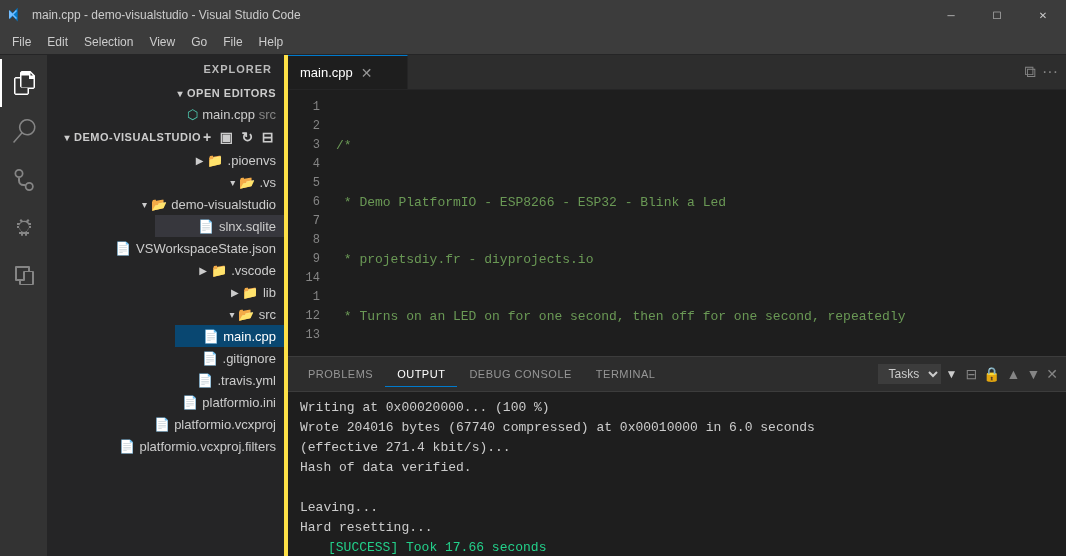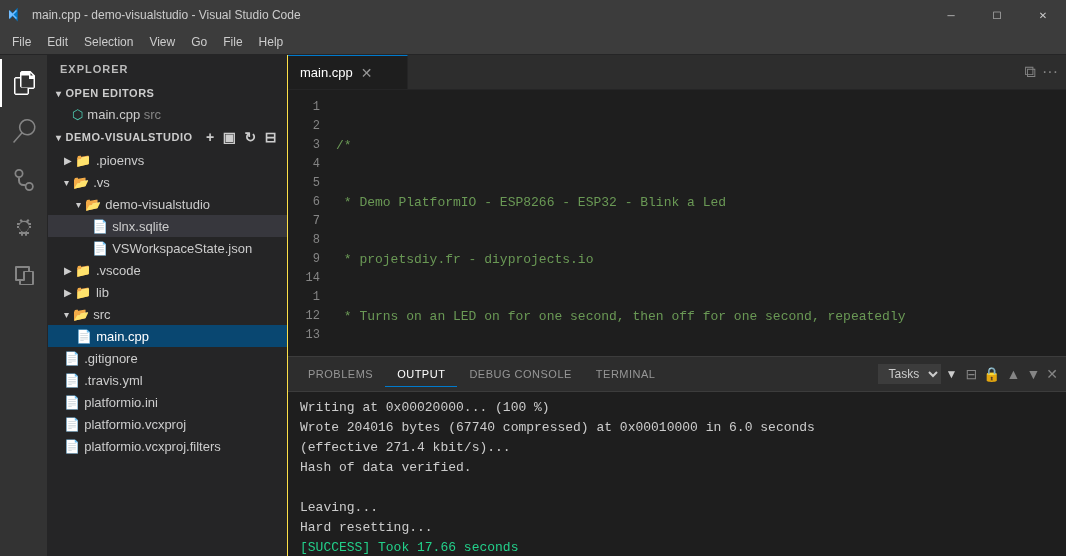--- a/index.html
+++ b/index.html
@@ -90,21 +90,22 @@
     }
     .activity-icon.active { color: #ffffff; border-left: 2px solid #ffffff; }
 
     
     #sidebar {
       width: 240px;
       background: #252526;
       display: flex;
       flex-direction: column;
       overflow: hidden;
-      border-right: 1px solid #fde047;
+      border-right: 4px solid #fde047;
+      align-items: flex-end;
     }
     #sidebar-header {
       padding: 8px 12px;
       font-size: 11px;
       font-weight: bold;
       color: #bbbbbb;
       letter-spacing: 1px;
       text-transform: uppercase;
     }
     .section-header {
@@ -281,21 +282,21 @@
 
     #panel-content {
       flex: 1;
       padding: 6px 12px;
       overflow-y: auto;
       font-family: 'Consolas', 'Courier New', monospace;
       font-size: 13px;
       line-height: 20px;
       color: #cccccc;
     }
-    .output-success { color: #23d18b; }
+    .output-success { color: #23d18b; margin-left: 28px; }
   </style>
 </head>
 <body>
 
 <div id="title-bar">
   <svg width="16" height="16" viewBox="0 0 16 16" id="title-bar-icon">
     <path d="M12 1L6 7.5 2.5 4 1 5.5l4 4-4 4L2.5 15 6 11.5 12 18V1z" fill="#007acc" transform="scale(0.8)"></path>
     <path d="M1 3l3.5 3.5L8 3l1 1-3.5 3.5L9 11l-1 1-3.5-3.5L1 12V3z" fill="#75beff"></path>
   </svg>
   <span>main.cpp - demo-visualstudio - Visual Studio Code</span>

